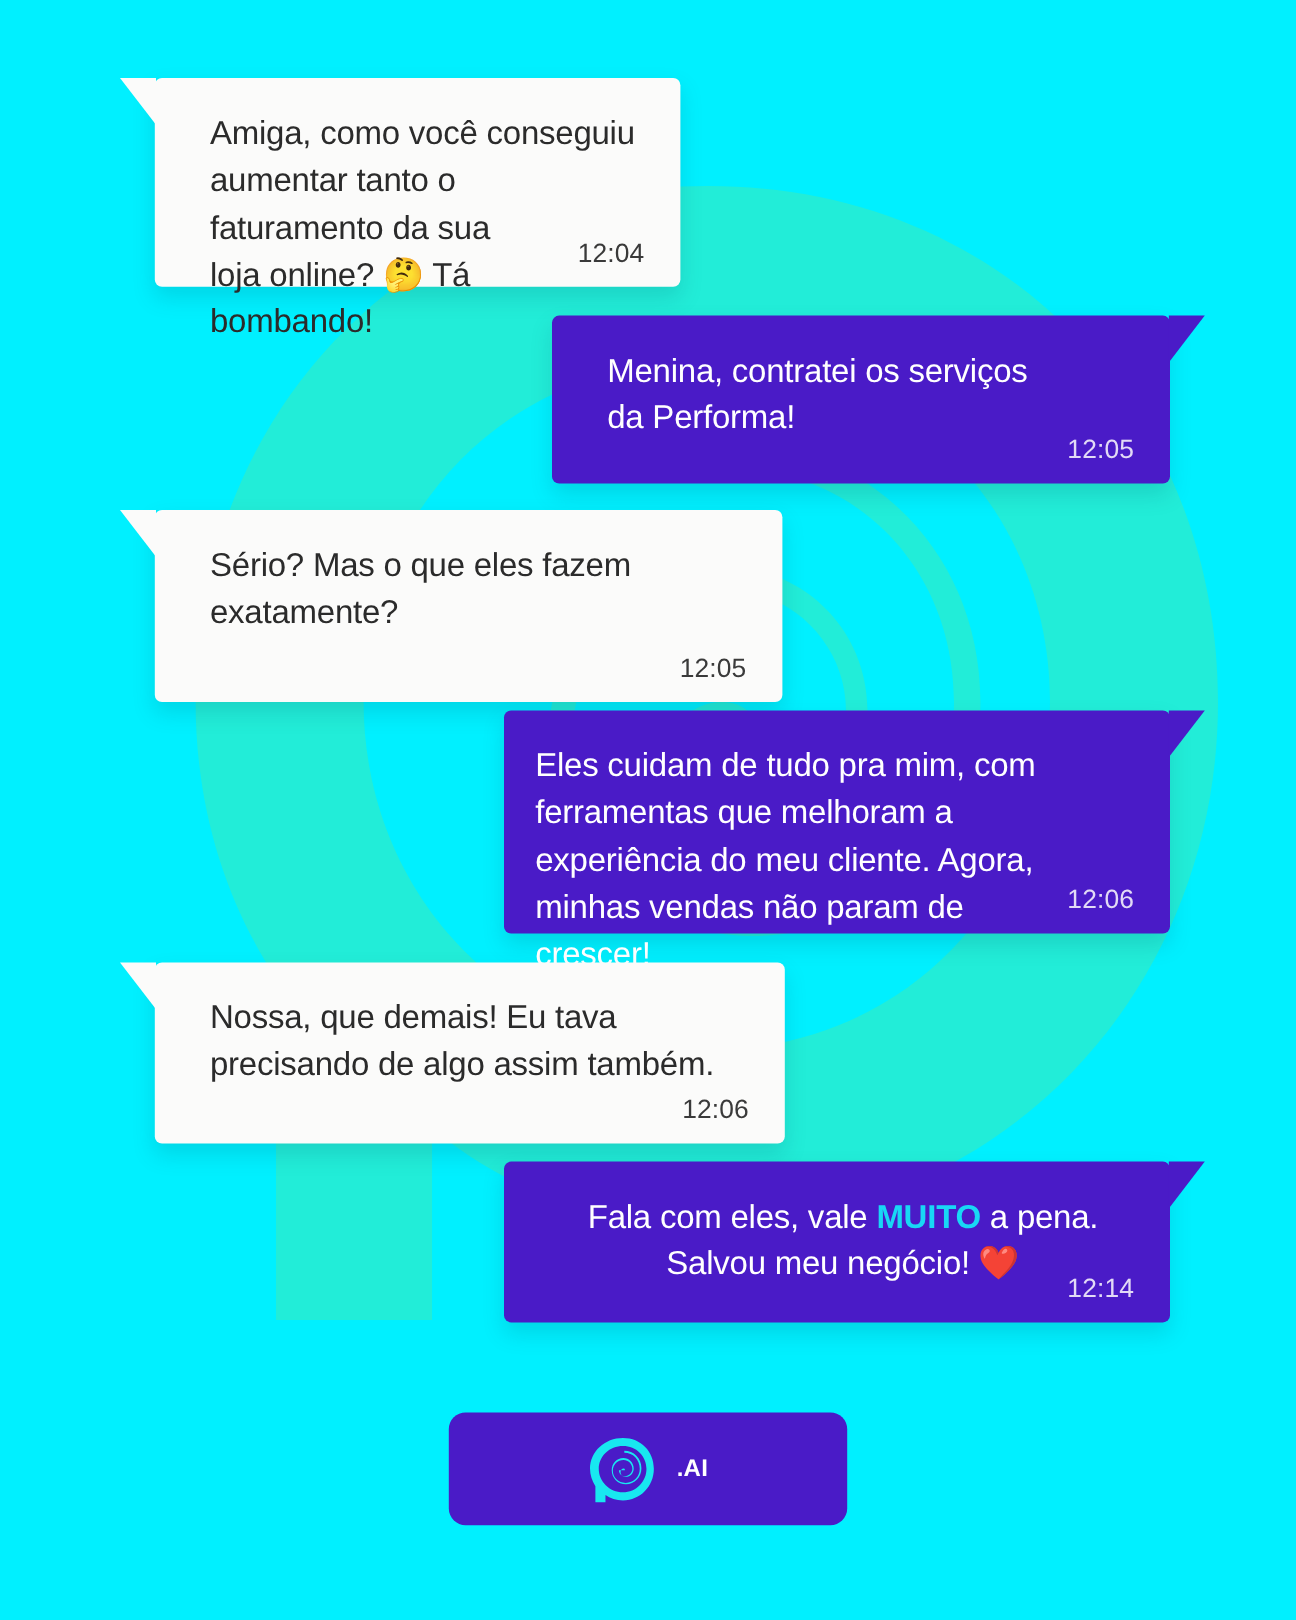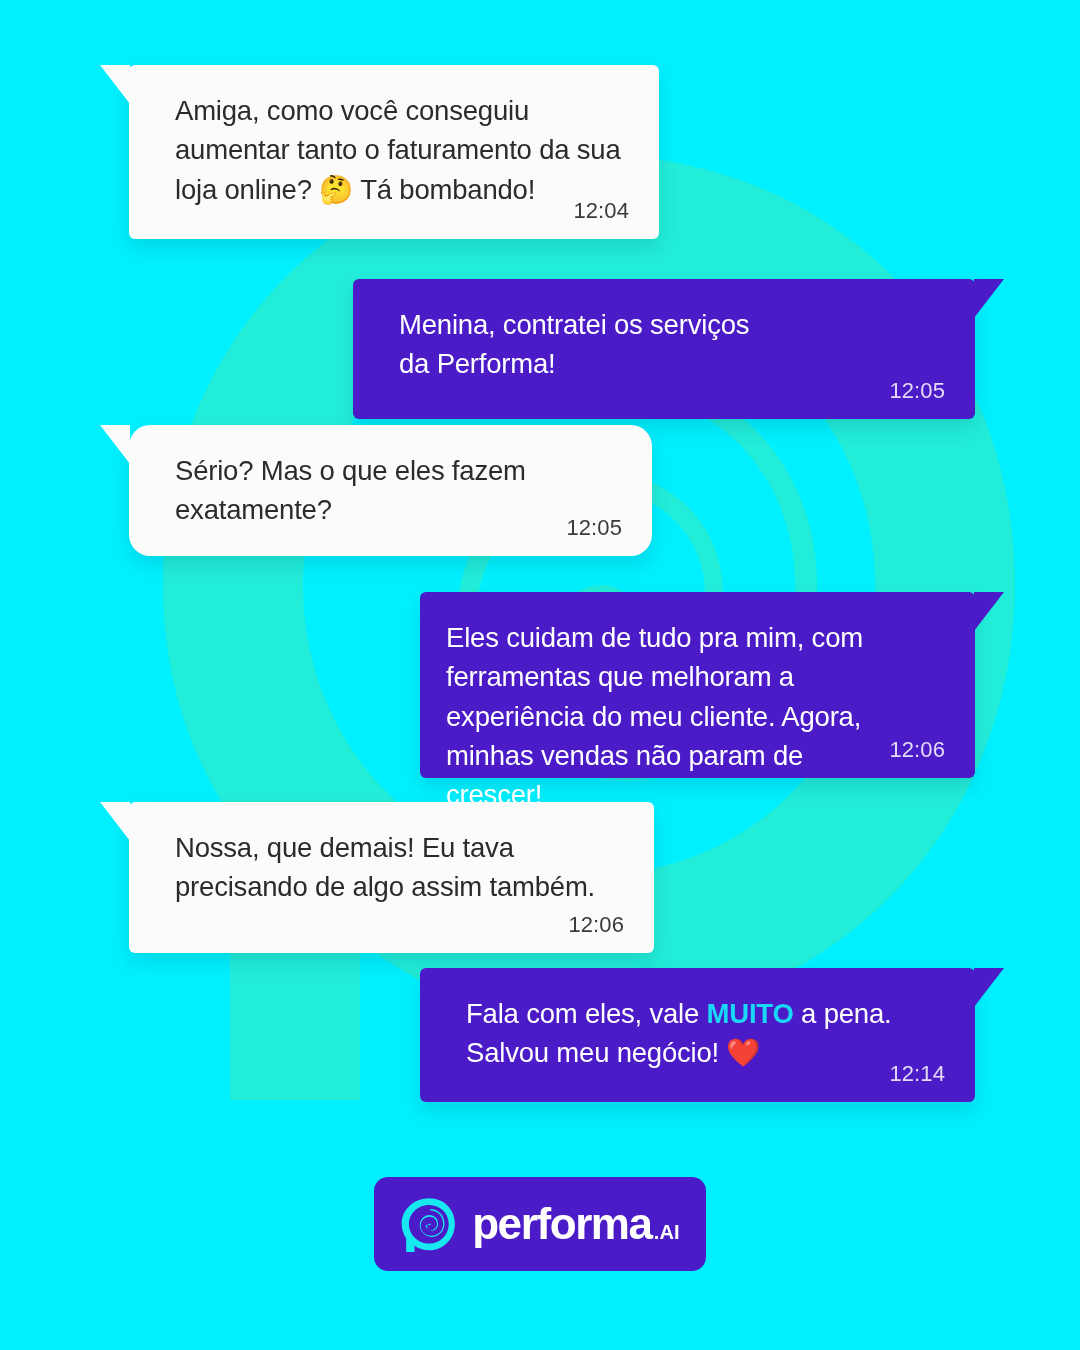--- a/index.html
+++ b/index.html
@@ -96,26 +96,26 @@
     right: -29px;
     top: 0;
     border-top: 0 solid transparent;
     border-left: 30px solid #4A1BC7;
     border-bottom: 39px solid transparent;
   }
 
   .hl-cyan { color: #18D8F5; font-weight: 800; }
 
   
-  #bubble-1 { top: 65px;   width: 530px; height: 174px; }
-  #bubble-2 { top: 279px;  width: 622px; height: 140px; margin-left: 45px; }
-  #bubble-3 { top: 425px;  width: 523px; height: 131px; border-radius: 21px; }
+  #bubble-1 { top: 65px;   width: 438px; height: 174px; }
+  #bubble-2 { top: 263px;  width: 515px; height: 140px; margin-left: 45px; }
+  #bubble-3 { top: 425px;  width: 523px; height: 160px; }
   #bubble-4 { top: 592px;  width: 555px; height: 186px; padding-left: 26px; }
   #bubble-5 { top: 802px;  width: 525px; height: 151px; }
-  #bubble-6 { top: 968px;  width: 555px; height: 134px; }
+  #bubble-6 { top: 968px;  width: 555px; height: 134px; text-align: center; }
 
   #bubble-2 .body, #bubble-4 .body, #bubble-6 .body { padding-right: 4px; }
   #bubble-1 .body, #bubble-3 .body, #bubble-5 .body { padding-right: 4px; }
 
   
   #logo-badge {
     position: absolute;
     left: 374px;
     top: 1177px;
     width: 332px;
@@ -272,16 +272,15 @@
                C 48.5 59 52 62 56.5 62
                C 63 62 68 56.5 68 49.5
                C 68 41 61 34 52.6 34
                C 43 34 35.3 42 35.3 52
                C 35.3 63.5 44.5 73 56.3 73
                C 69.5 73 79.5 62 79.5 49
                C 79.5 34 68 23 54 23 Z"></path>
     </g>
   </svg>
   <div id="logo-wordmark">
-    <span id="logo-word">performa</span>
     <span id="logo-suffix">.AI</span>
   </div>
 </div>
 
 </body></html>

